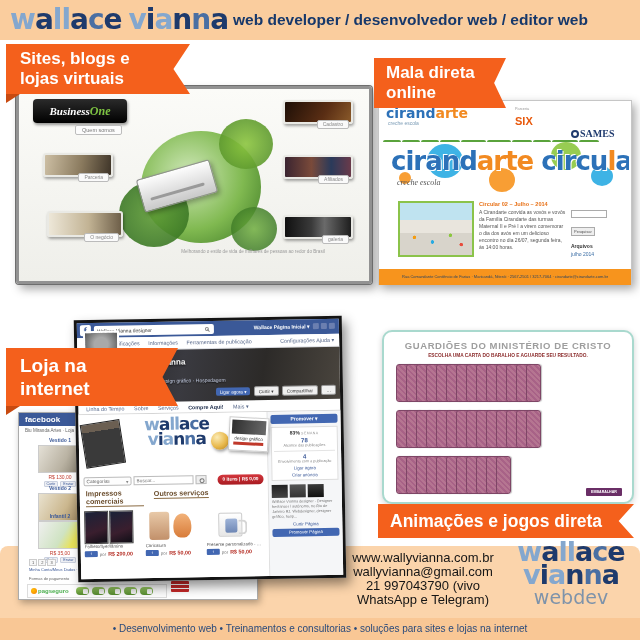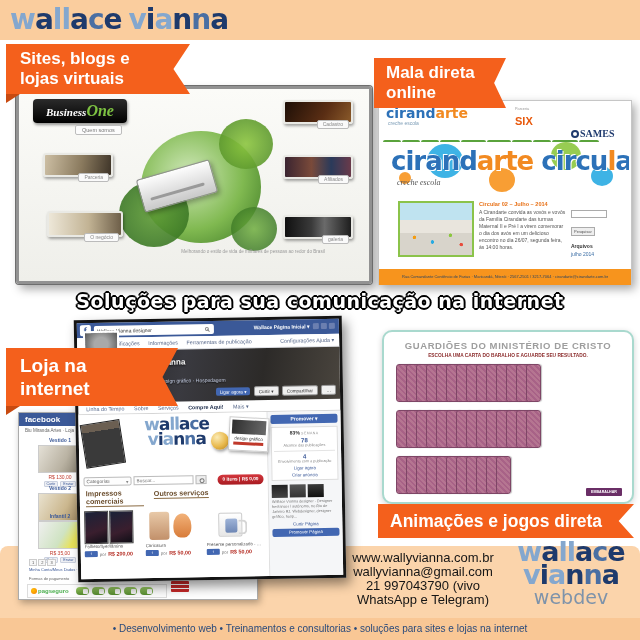--- a/index.html
+++ b/index.html
@@ -28,21 +28,21 @@
   
   .mid-heading{position:absolute;left:0;top:290px;width:640px;text-align:center;
     font:bold 19px "DejaVu Sans",sans-serif;letter-spacing:.5px;color:#fff;
     text-shadow:-2px 0 #000,2px 0 #000,0 -2px #000,0 2px #000,-1px -1px #000,1px -1px #000,-1px 1px #000,1px 1px #000;}
 
   
   .bo{position:absolute;left:16px;top:86px;width:356px;height:198px;background:linear-gradient(#FBFBF8,#EFEFEA);
       border:3px solid #929292;box-shadow:0 0 0 1px #6E6E6E,4px 5px 10px rgba(0,0,0,.35);border-radius:3px;}
   .bo-logo{position:absolute;left:14px;top:10px;width:94px;height:24px;background:linear-gradient(#2B2B2B,#000);
       border-radius:4px;color:#fff;text-align:center;font:italic bold 11px/24px "Liberation Serif",serif;box-shadow:1px 2px 3px rgba(0,0,0,.4);}
-  .bo-logo .one{color:#7DC242;font-size:16px;}
+  .bo-logo .one{color:#7DC242;font-size:12px;}
   .bo-tab{position:absolute;left:56px;top:36px;background:#FCFCFC;border:1px solid #BDBDBD;border-radius:2px;
       font-size:5.5px;color:#7A7A7A;padding:1px 6px;}
   .bo-thumb{position:absolute;width:70px;height:24px;border:2px solid #E9E9E4;border-radius:3px;box-shadow:1px 2px 3px rgba(0,0,0,.35);}
   .bo-lbl{position:absolute;bottom:-7px;right:2px;background:#FAFAFA;border:1px solid #BBB;border-radius:2px;
       font-size:5px;color:#8A8A8A;padding:0 5px;line-height:7px;}
   .t-parceria{left:24px;top:64px;background:linear-gradient(100deg,#CDBFA4,#8A7A5E 55%,#3E3428);}
   .t-negocio{left:28px;top:122px;width:76px;height:26px;background:linear-gradient(90deg,#EDE7D8,#C2B394 55%,#6E5F49);}
   .t-cadastro{left:264px;top:11px;background:linear-gradient(120deg,#1E0F07,#5A2E14 60%,#8A5A2A);}
   .t-afiliados{left:264px;top:66px;background:linear-gradient(90deg,#3A2430,#7A4A3A 40%,#2A3A5A 70%,#6A3A4A);}
   .t-galeria{left:264px;top:126px;background:linear-gradient(90deg,#101010,#3A3A3A 40%,#6A6A6A 60%,#1E1E1E);}
@@ -239,20 +239,21 @@
   .footerbar{position:absolute;left:0;top:618px;width:640px;height:22px;background:#F9C795;z-index:5;}
   .footerbar .txt{font-size:10px;line-height:22px;text-align:center;color:#2A4A7B;}
 </style>
 </head>
 <body>
 
 <div id="canvas" data-interactable="false">
 
   <div class="hdr" data-interactable="false">
     <div class="hdr-logo" data-interactable="false"><span data-interactable="false"><span class="lg-l">w</span><span class="lg-d">a</span><span class="lg-l">l</span><span class="lg-l">l</span><span class="lg-d">a</span><span class="lg-m">c</span><span class="lg-d">e</span></span><span class="sp"></span><span data-interactable="false"><span class="lg-l">v</span><span class="lg-d">i</span><span class="lg-l">a</span><span class="lg-d">n</span><span class="lg-m">n</span><span class="lg-d">a</span></span></div>
+    <div class="hdr-tag" data-interactable="false">web developer / desenvolvedor web / editor web</div>
   </div>
 
   <div class="ribbon" id="rib-sites" data-interactable="false">Sites, blogs e lojas virtuais</div>
   <div class="rib-fold" id="rib-sites-fold" data-interactable="false"></div>
   <div class="ribbon" id="rib-mala" data-interactable="false">Mala direta online</div>
   <div class="ribbon" id="rib-lojas" data-interactable="false">Loja na internet</div>
   <div class="rib-fold" id="rib-lojas-fold" data-interactable="false"></div>
   <div class="ribbon" id="rib-anim" data-interactable="false">Animações e jogos direta</div>
 
   <div class="bo" data-interactable="false">
@@ -307,21 +308,20 @@
     </div>
     <div class="cir-side" data-interactable="false">
       <input class="cir-search" data-interactable="true" style="">
       <span class="cir-searchbtn" data-interactable="true">Pesquisar</span>
       <div class="cir-arch" data-interactable="false">Arquivos</div>
       <div class="cir-archlink" data-interactable="true">julho 2014</div>
     </div>
     <div class="cir-footer" data-interactable="false">Rua Comandante Contêncio de Farias · Maricandá, Niterói · 2567-2501 / 3217-7064 · cirandarte@cirandarte.com.br</div>
   </div>
 
-  <div class="mid-heading" data-interactable="false">Soluções para sua comunicação na internet</div>
 
   <div class="peach" data-interactable="false"></div>
 
   <div class="store" data-interactable="false">
     <div class="store-bar" data-interactable="false">
       <span class="store-brand" data-interactable="false">facebook</span>
       <input class="store-search" data-interactable="true" style="">
     </div>
     <div class="store-crumb" data-interactable="false">Biu Miranda Artes · Loja</div>
 

